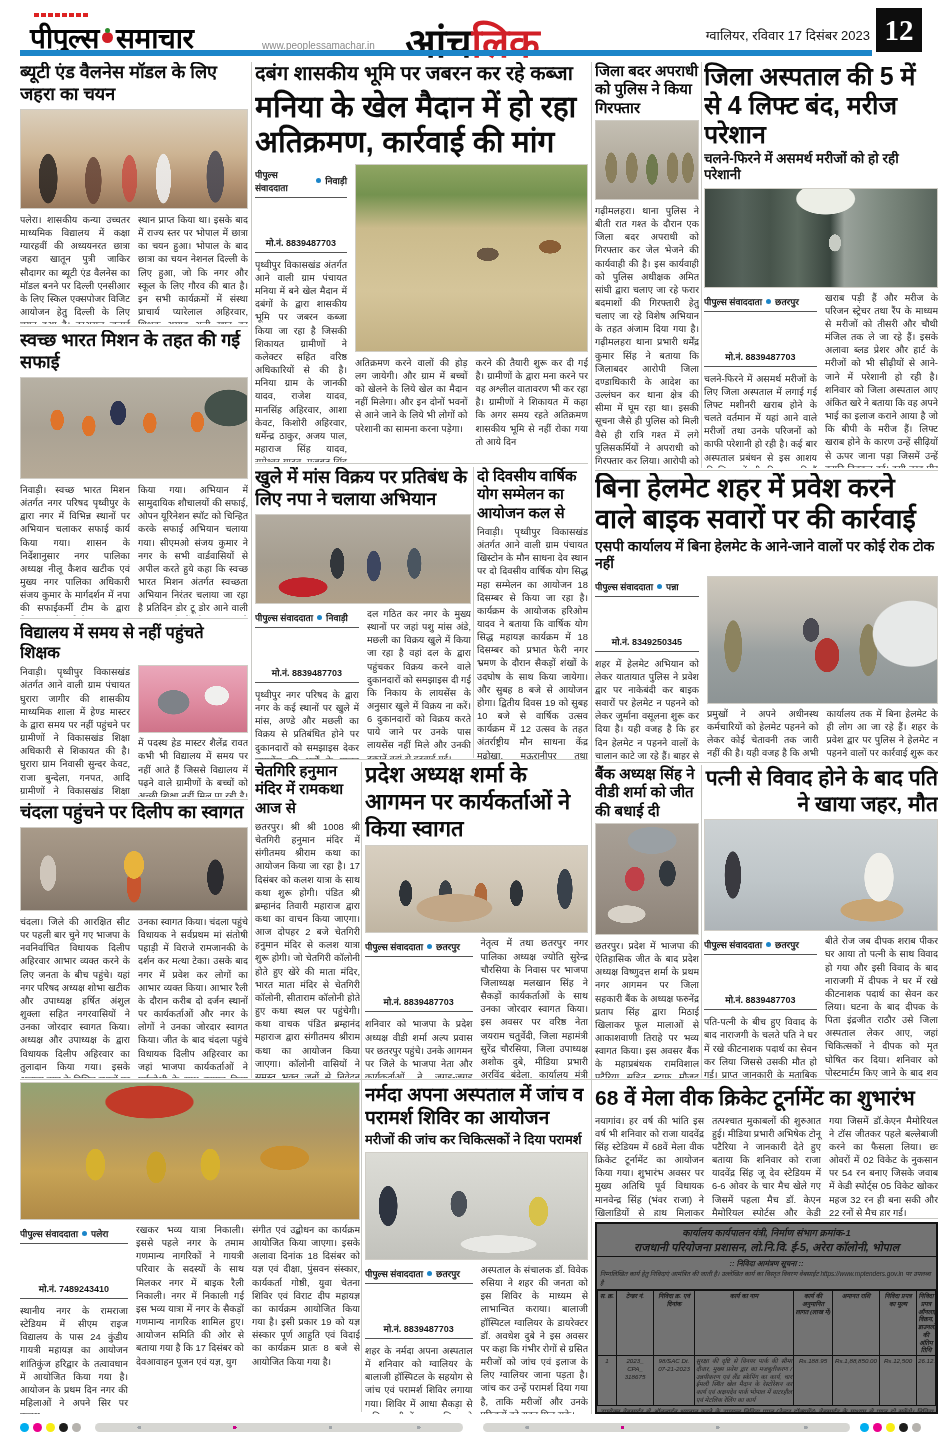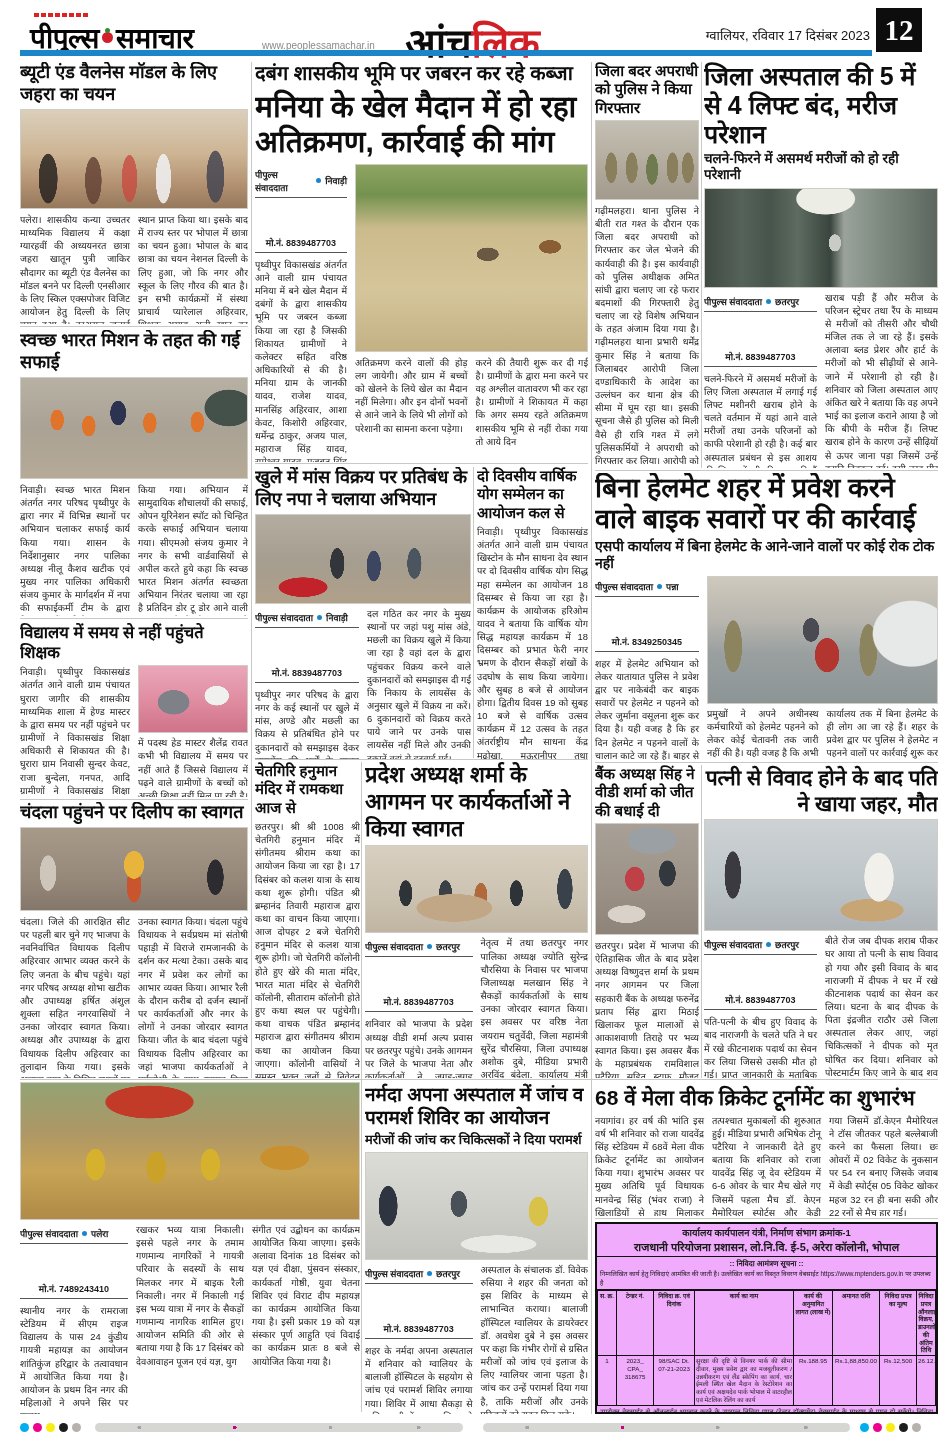--- a/index.html
+++ b/index.html
@@ -119,21 +119,21 @@
     radial-gradient(ellipse 50px 18px at 72% 82%,#c8a574 62%,transparent 64%),
     linear-gradient(180deg,#cdd2d4 0%,#bfc6c9 55%,#aeb4b8 100%);}
   .p-hospital{background:
     radial-gradient(ellipse 16px 34px at 10% 50%,#2e3440 58%,transparent 60%),
     radial-gradient(ellipse 14px 22px at 42% 48%,#4a5058 58%,transparent 60%),
     radial-gradient(ellipse 16px 24px at 78% 55%,#d8c24a 60%,transparent 62%),
     radial-gradient(ellipse 60px 14px at 60% 86%,#e8e8e4 62%,transparent 64%),
     linear-gradient(180deg,#dcdcd6 0%,#cfcfc9 55%,#c2c2bc 100%);}
 
   
-  .tender{border:2px solid #111;box-sizing:border-box;background:#f0abfc;font-size:7px;}
+  .tender{border:2px solid #111;box-sizing:border-box;background:#737373;font-size:7px;font-style:italic;}
   .tender .off1{font-weight:700;text-align:center;font-size:9.5px;padding:2px 2px 0;}
   .tender .off2{font-weight:700;text-align:center;font-size:11px;padding:0 2px 2px;border-bottom:1px solid #111;}
   .tender .ntitle{font-weight:700;text-align:center;font-size:7.5px;padding:1px 0;}
   .tender .intro{font-size:6.4px;padding:0 3px 2px;border-bottom:1px solid #111;}
   .tender table{width:100%;border-collapse:collapse;table-layout:fixed;}
   .tender th,.tender td{border:1px solid #111;font-size:6.2px;padding:1px;vertical-align:top;text-align:center;line-height:1.25;}
   .tender td.work{text-align:justify;}
   .tender .tfoot{font-size:6.8px;padding:2px 3px;text-align:justify;line-height:1.3;}
 
   

